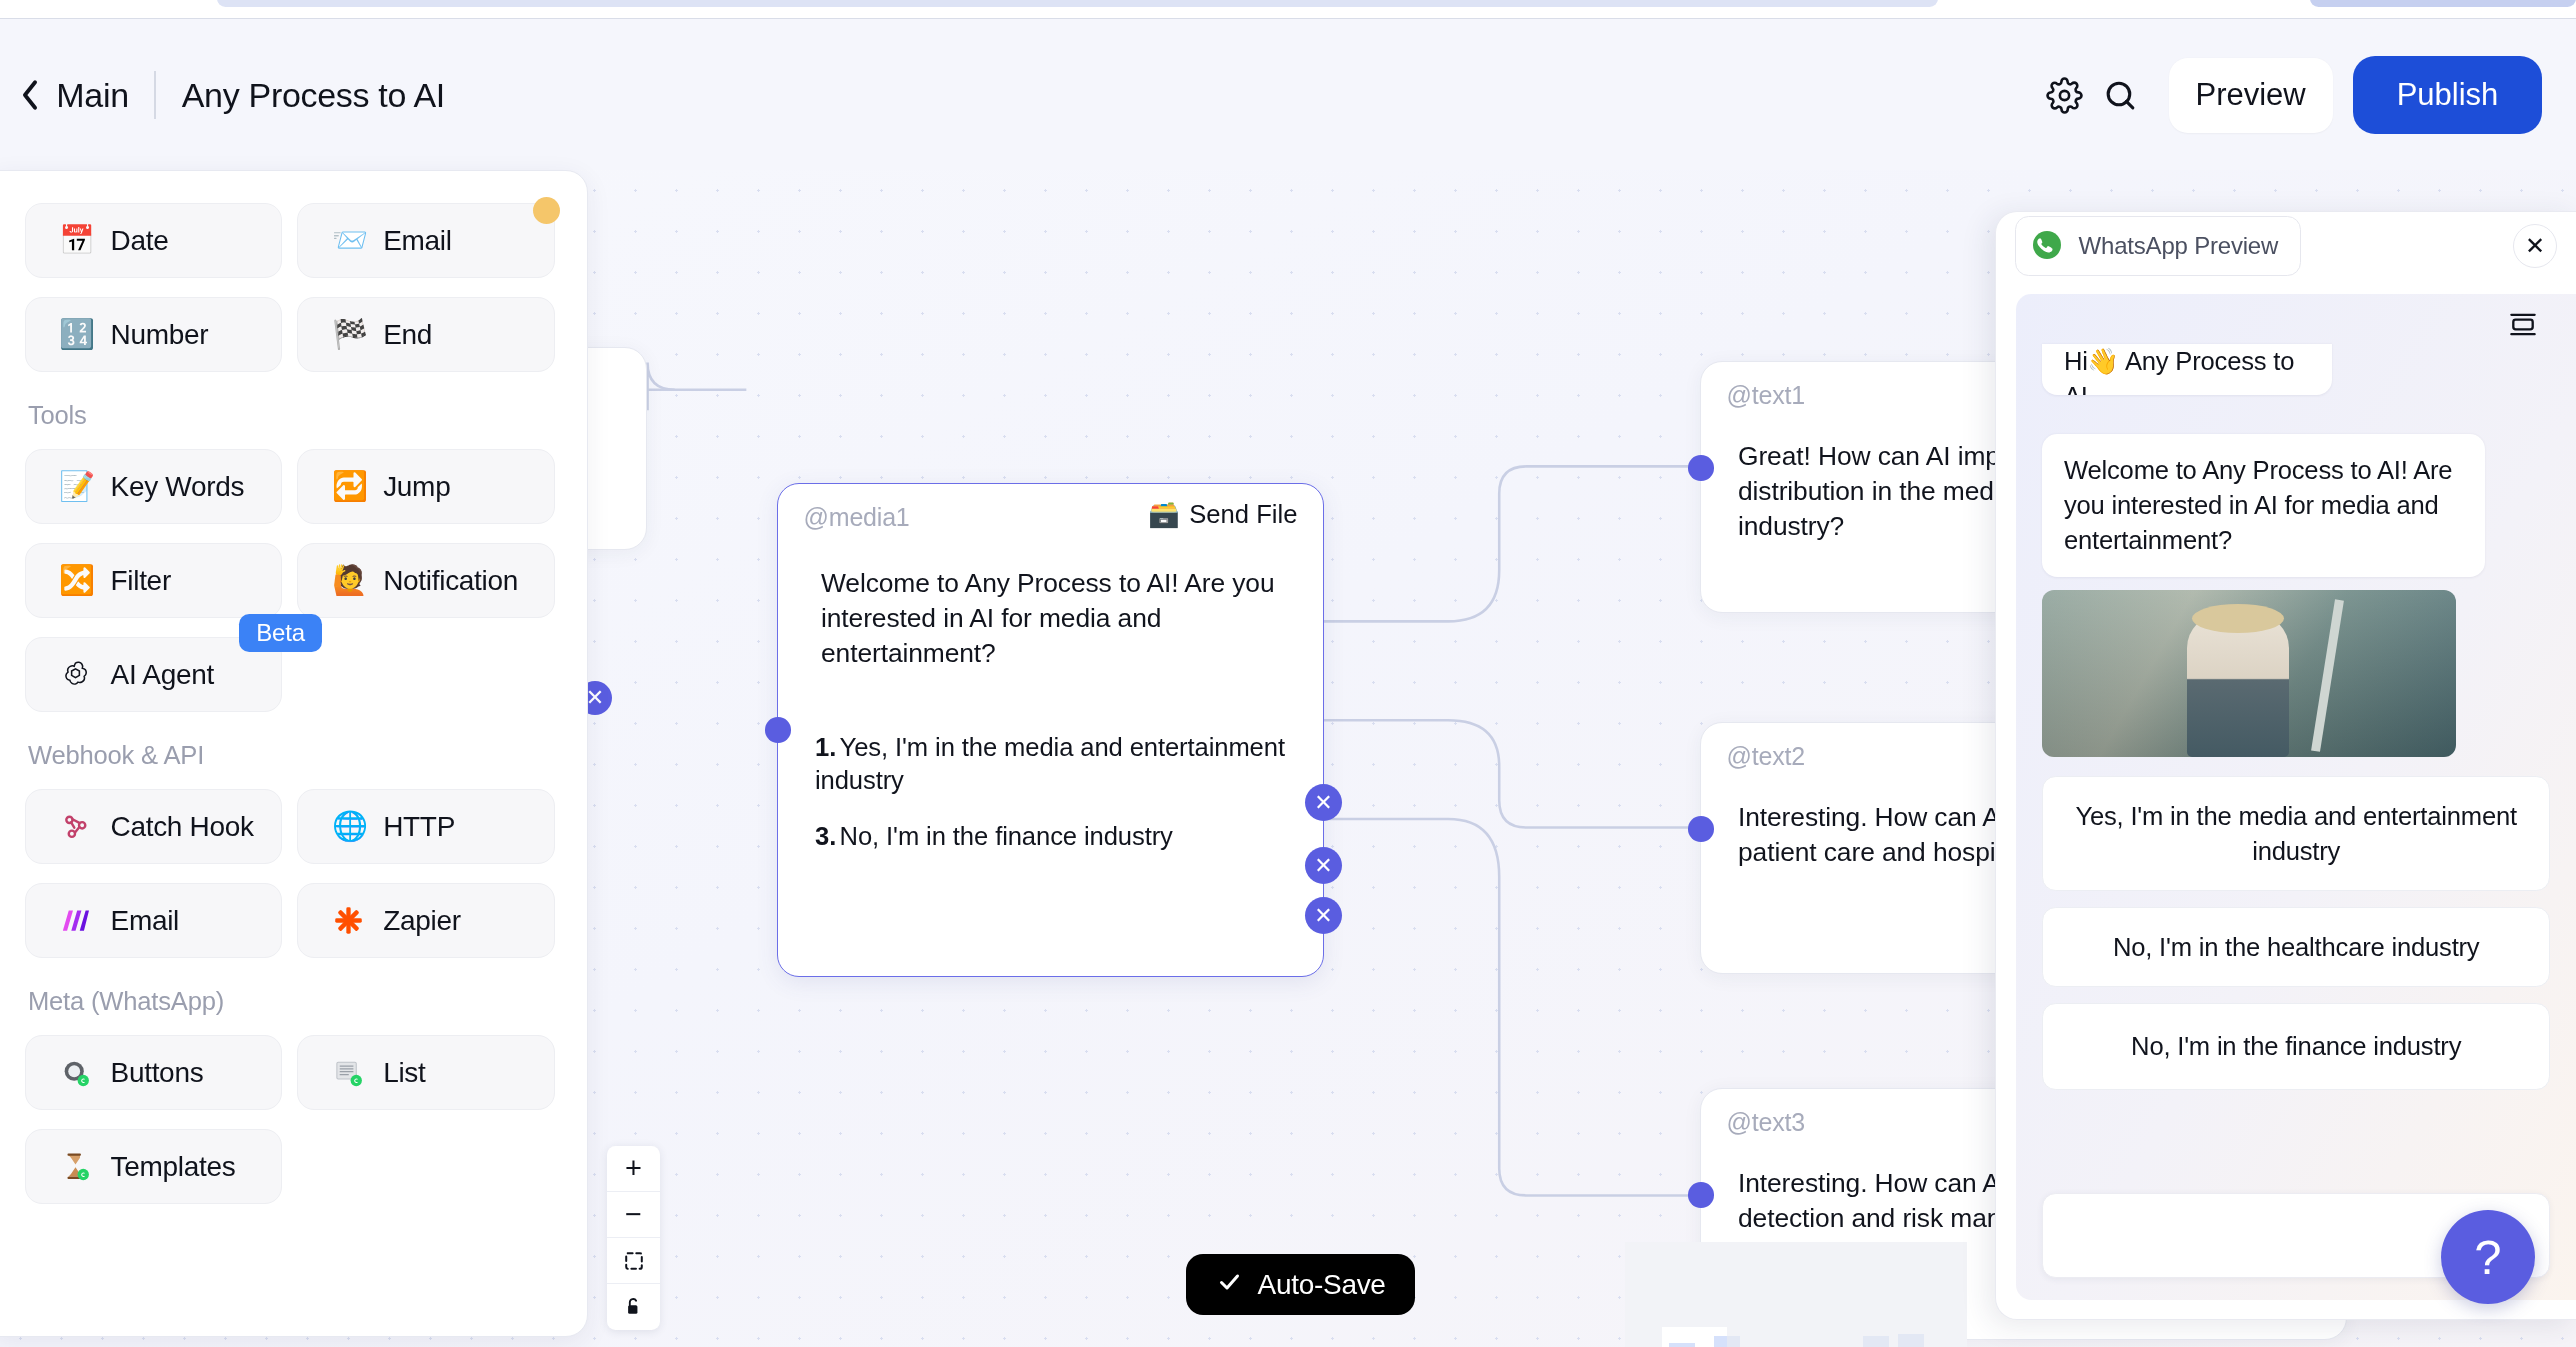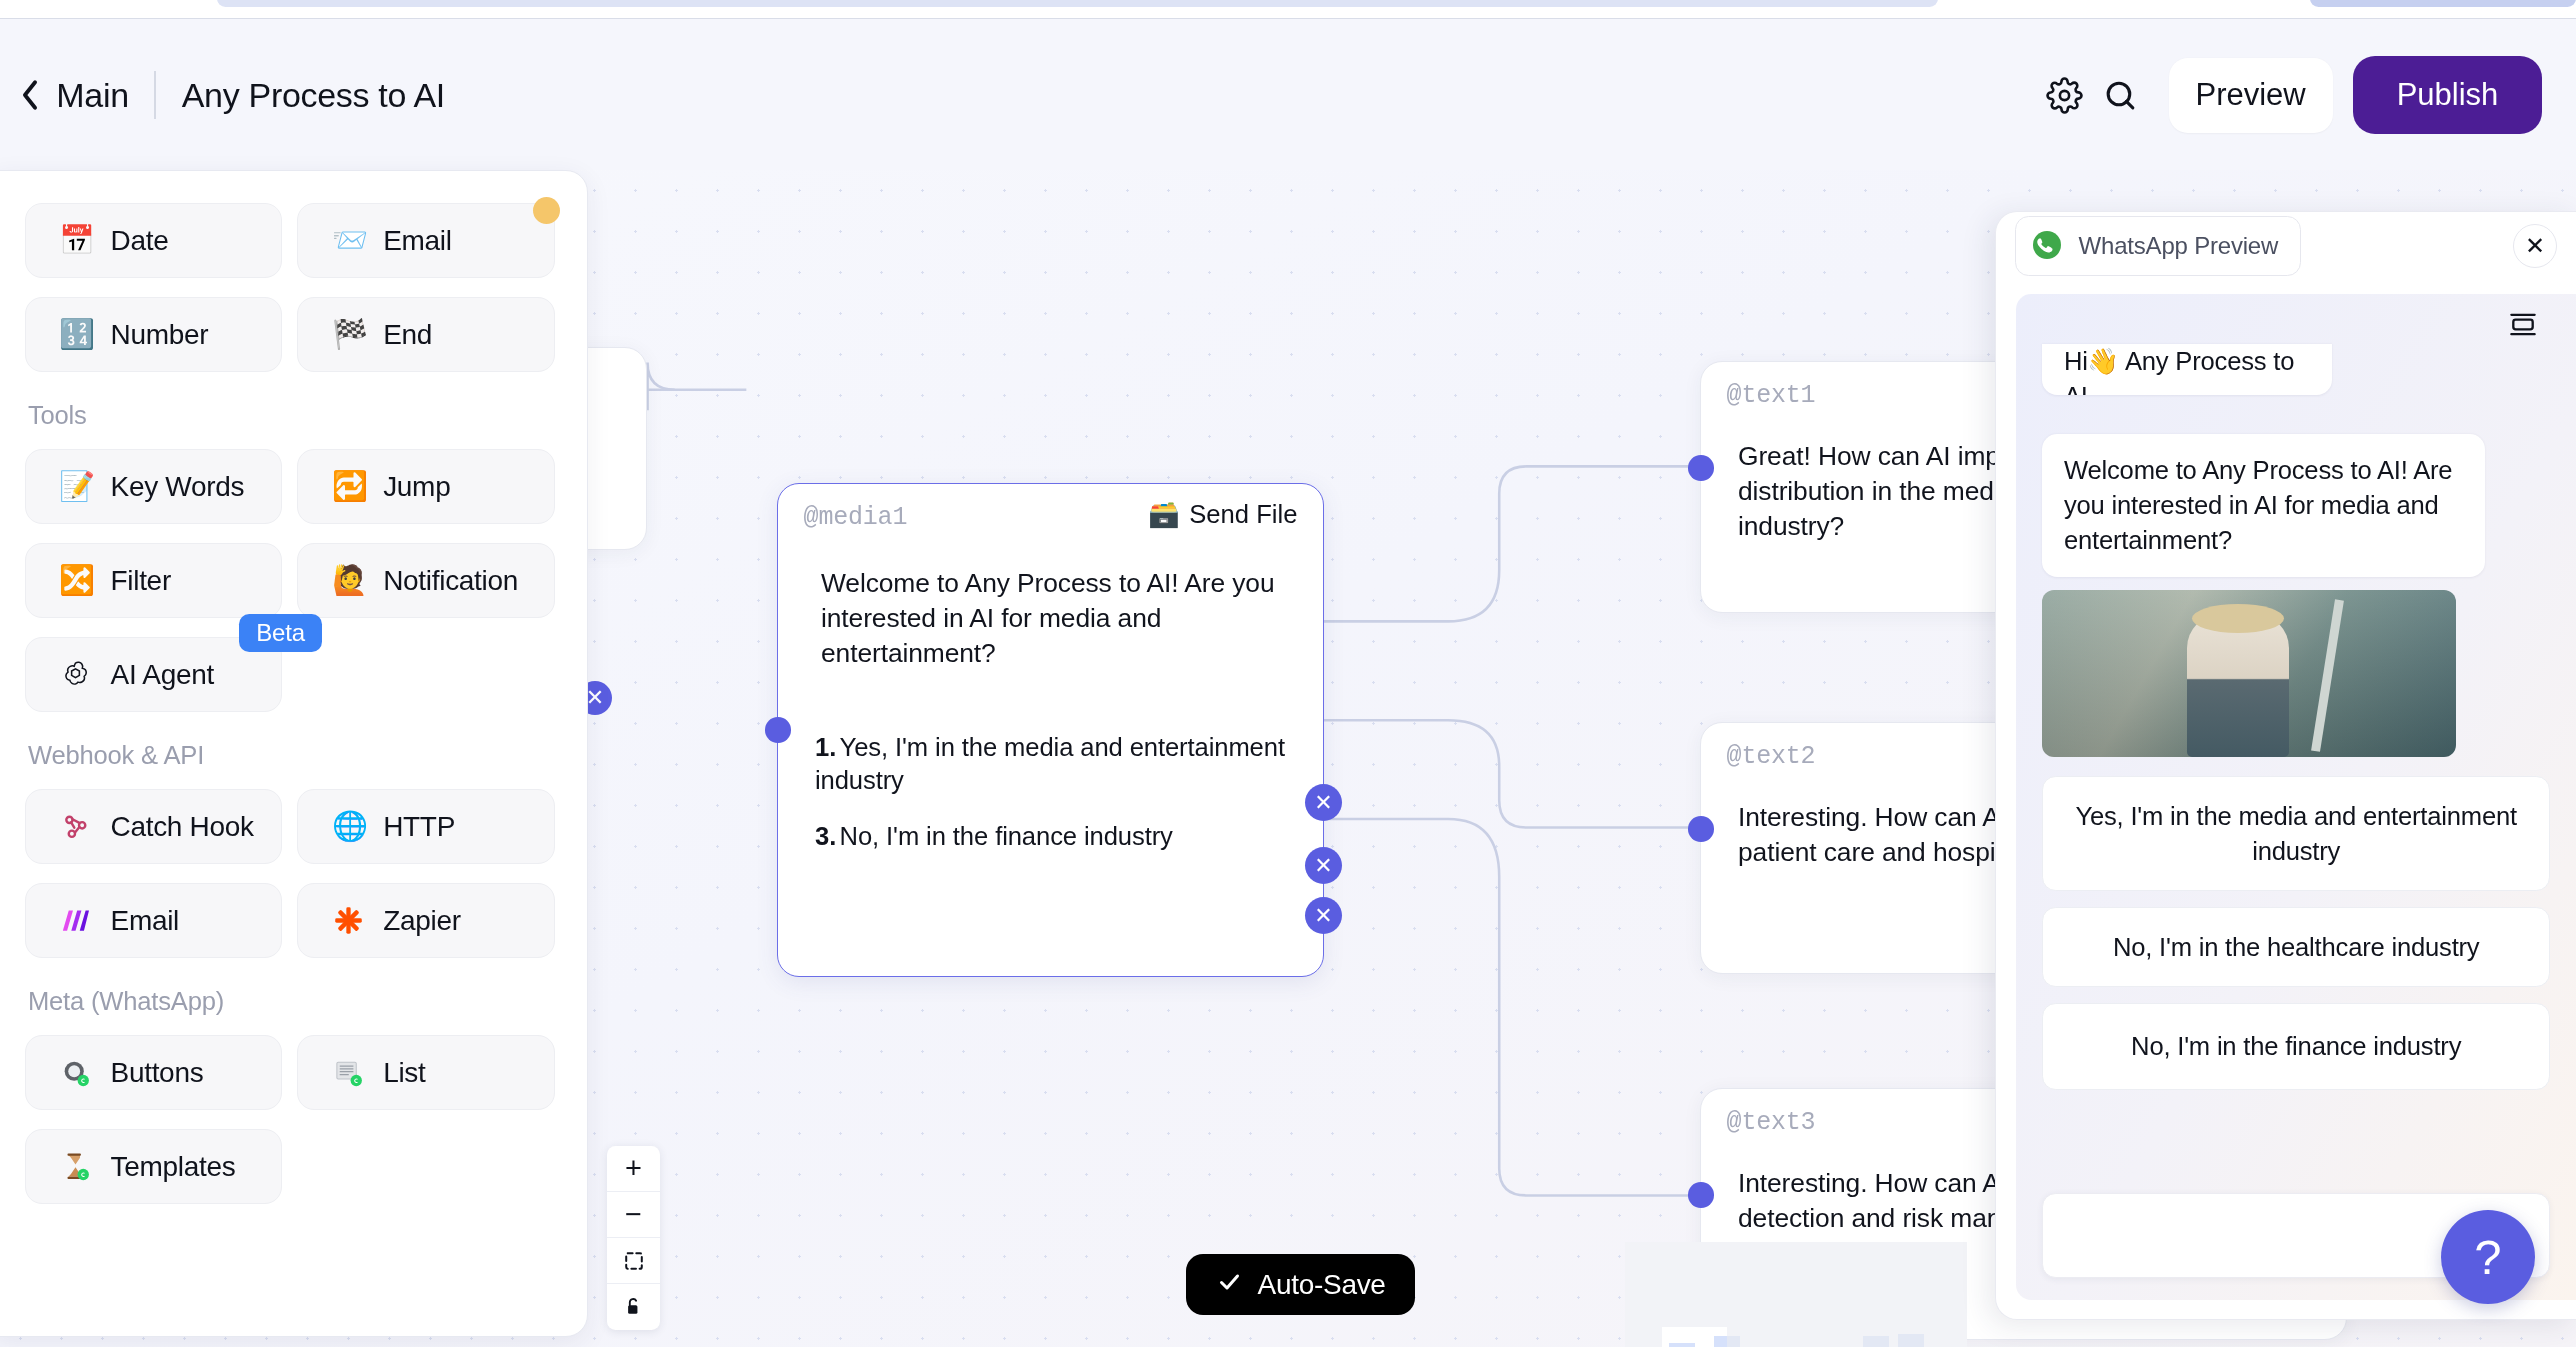--- a/index.html
+++ b/index.html
@@ -54,21 +54,21 @@
     cursor: pointer;
   }
   .icon-btn svg { display: block; }
   .btn-preview {
     width: 164px; height: 75px; background: #ffffff; border-radius: 19px;
     display: flex; align-items: center; justify-content: center;
     font-size: 31px; color: #10131c; margin-left: 20.4px; cursor: pointer;
     box-shadow: 0 0.9px 1.7px rgba(16,19,28,.04);
   }
   .btn-publish {
-    width: 189px; height: 78px; background: #4c1d95; border-radius: 22px;
+    width: 189px; height: 78px; background: #1d4ed8; border-radius: 22px;
     display: flex; align-items: center; justify-content: center;
     font-size: 31px; color: #ffffff; margin-left: 20.4px; cursor: pointer;
   }
 
   
   .canvas {
     position: absolute; top: 170px; left: 0; width: 2576px; height: 1177px;
     background:
       radial-gradient(circle at center, #d9def0 1.4px, transparent 1.4px) 0 0 / 41px 41px,
       linear-gradient(150deg, #f7f8fd 0%, #f4f5fc 45%, #f6f4f8 100%);
@@ -83,21 +83,21 @@
     position: absolute; background: #ffffff; border-radius: 22px;
     border: 0.9px solid #e6e8f0;
     box-shadow: 0 3.4px 19px rgba(40,46,80,.055);
   }
   .node.selected {
     border: 1.7px solid #6b6ee8;
     box-shadow: 0 5.1px 22px rgba(70,76,150,.10);
   }
   .node-tag {
     position: absolute; left: 25.6px; top: 19px;
-    font-size: 25px; color: #a7abbb; letter-spacing: -0.2px; font-family: Liberation Mono, monospace;
+    font-size: 25px; color: #a7abbb; letter-spacing: -0.2px;
   }
   .node-action {
     position: absolute; right: 25.6px; top: 15.3px;
     display: flex; align-items: center; gap: 9.4px;
     font-size: 25.6px; color: #10131c;
   }
   .node-action .emo { font-size: 25.6px; }
   .node-body {
     position: absolute; left: 43px; right: 43px; top: 82px;
     font-size: 26.4px; line-height: 1.33; color: #11141d; letter-spacing: -0.1px;

